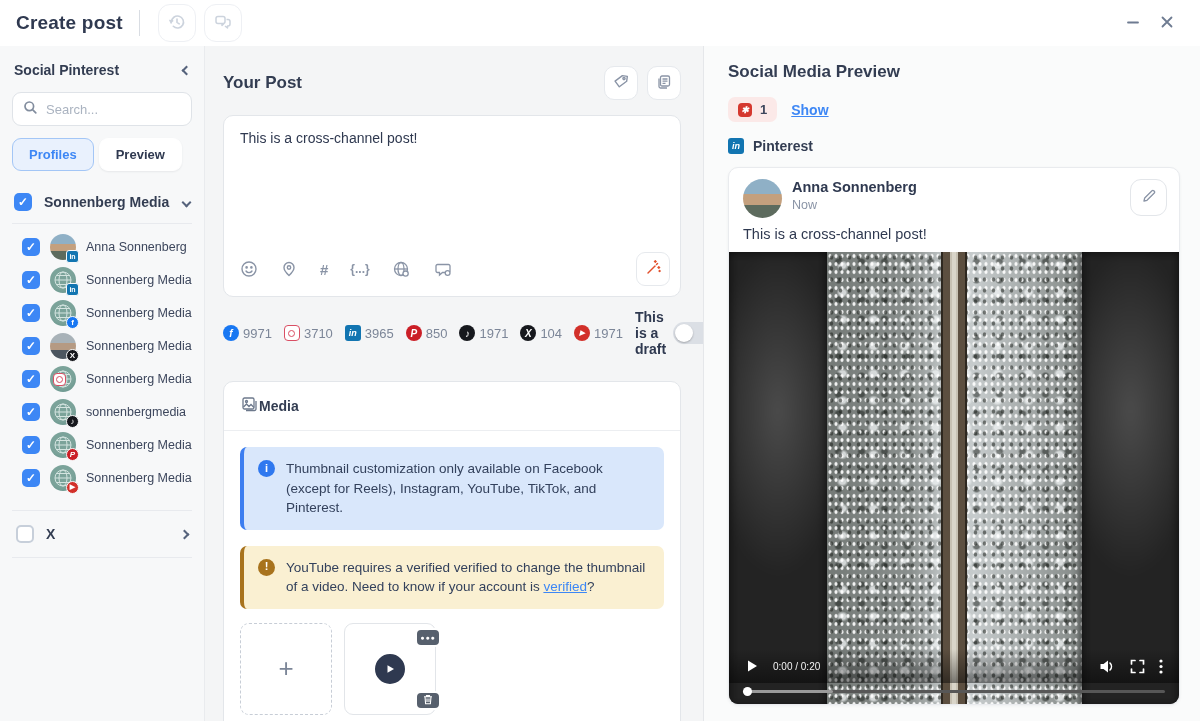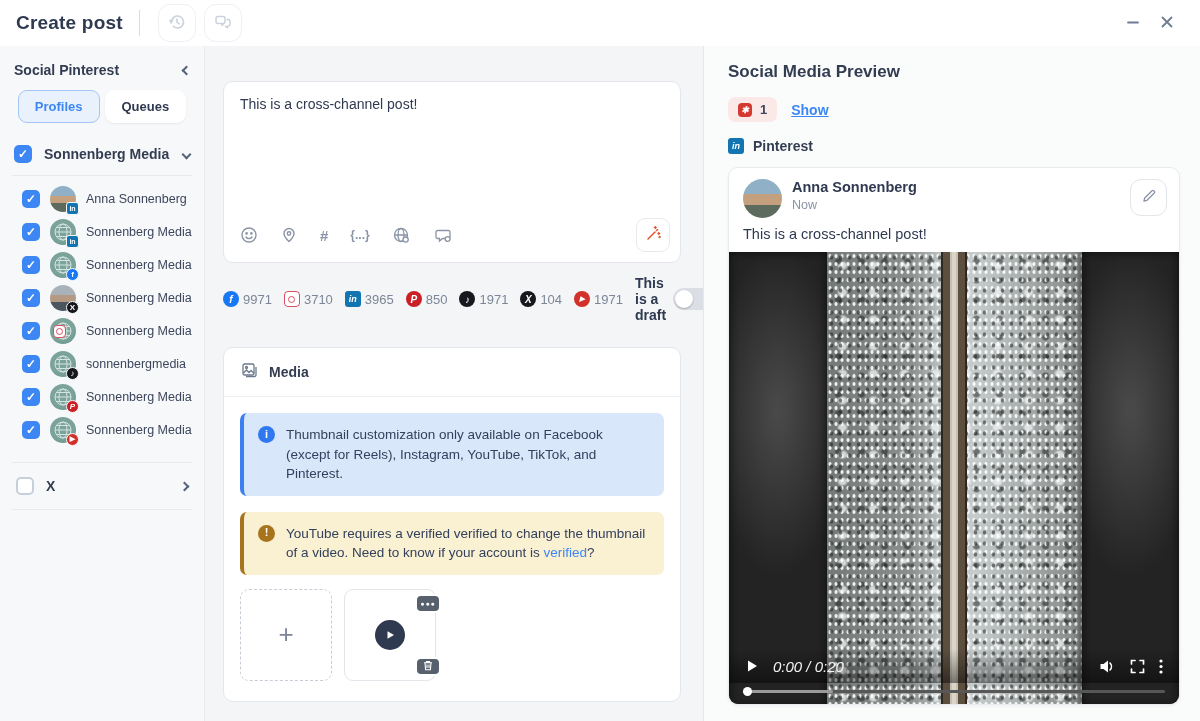--- a/index.html
+++ b/index.html
@@ -24,21 +24,21 @@
   
   .sidebar-head { display:flex; align-items:center; justify-content:space-between; padding:0 2px 0 2px; }
   .sidebar-head .t { font-size:14px; font-weight:800; }
   .chev { display:inline-block; width:7px; height:7px; border-right:2px solid #56637c; border-bottom:2px solid #56637c; }
   .chev.left { transform:rotate(135deg); }
   .chev.right { transform:rotate(-45deg); }
   .chev.down { transform:rotate(45deg); }
   .search-box { margin-top:14px; height:34px; background:#fff; border:1px solid #dfe3e8; border-radius:9px; display:flex; align-items:center; padding:0 10px; gap:8px; }
   .search-box input { border:none; outline:none; width:100%; font-size:13px; color:#333d52; background:transparent; }
   .search-box input::placeholder { color:#aab3c0; }
-  .tabs { margin-top:12px; display:flex; gap:5px;justify-content:center; }
+  .tabs { margin-top:12px; display:flex; gap:5px; }
   .tab { flex:0 0 auto; padding:8px 16px; font-size:13px; font-weight:800; border-radius:9px; cursor:pointer; }
   .tab.active { background:#e9f1fd; border:1px solid #a3c6f6; color:#3d87f5; }
   .tab.plain { background:#fff; border:1px solid #fff; color:#2f3950; box-shadow:0 1px 2px rgba(40,50,70,.08); }
   .cb { width:18px; height:18px; border-radius:5px; background:#3d87f5; color:#fff; font-size:12px; font-weight:700; display:inline-flex; align-items:center; justify-content:center; flex:0 0 18px; cursor:pointer; }
   .cb.off { background:#fff; border:2px solid #c7cfda; }
   .group-head { margin-top:18px; padding:4px 2px 12px 2px; display:flex; align-items:center; gap:12px; border-bottom:1px solid #e8eaee; }
   .group-head .g { flex:1; font-size:14px; font-weight:800; }
   .plist { padding-top:6px; }
   .prow { display:flex; align-items:center; gap:10px; padding:4px 0 4px 10px; height:33px; cursor:pointer; }
   .pname { font-size:12.5px; color:#3c465c; }
@@ -73,28 +73,28 @@
   .compose-text { padding:14px 16px; height:130px; font-size:14px; color:#2f3950; cursor:text; }
   .compose-toolbar { display:flex; align-items:center; padding:6px 10px 10px 16px; gap:22px; }
   .tb-ic { color:#8a94a6; display:flex; align-items:center; cursor:pointer; font-size:15px; font-weight:700; }
   .wand-btn { margin-left:auto; width:34px; height:34px; background:#fff; border:1px solid #e6e9ed; border-radius:9px; display:flex; align-items:center; justify-content:center; cursor:pointer; }
   .counts-row { margin-top:12px; display:flex; align-items:center; gap:7px; font-size:13px; color:#7c8698; }
   .count { display:flex; align-items:center; gap:4px; margin-right:5px; }
   .draft-label { margin-left:auto; color:#2f3950; font-size:14px; font-weight:700; }
   .toggle { width:40px; height:22px; border-radius:11px; background:#dbdfe5; position:relative; cursor:pointer; flex:0 0 40px; }
   .toggle .knob { position:absolute; left:2px; top:2px; width:18px; height:18px; border-radius:50%; background:#fff; box-shadow:0 1px 2px rgba(0,0,0,.25); }
   .media-card { margin-top:24px; background:#fff; border:1px solid #e3e6ea; border-radius:10px; }
-  .media-head { display:flex; align-items:center; gap:10px; padding:13px 16px; border-bottom:1px solid #eceef1; font-size:14px; font-weight:800; }
+  .media-head { display:flex; align-items:center; padding:13px 16px; border-bottom:1px solid #eceef1; font-size:14px; font-weight:800; }
   .alert { margin:16px 16px 0 16px; border-radius:7px; padding:12px 14px 12px 42px; position:relative; font-size:13.5px; line-height:1.45; color:#33415c; }
   .alert.info { background:#d9e7fb; border-left:4px solid #3d7ef0; }
   .alert.warn { background:#faf0d2; border-left:4px solid #a8731d; }
   .alert .al-ic { position:absolute; left:14px; top:13px; width:17px; height:17px; border-radius:50%; color:#fff; font-size:11px; font-weight:800; display:flex; align-items:center; justify-content:center; }
   .alert.info .al-ic { background:#2f78ef; }
   .alert.warn .al-ic { background:#a8731d; }
-  .alert a { color:#3d87f5; cursor:pointer; }
+  .alert a { color:#3d87f5; text-decoration:underline; cursor:pointer; }
   .thumbs { display:flex; gap:12px; padding:14px 16px 20px 16px; }
   .add-tile { width:92px; height:92px; border:1.5px dashed #c7cdd6; border-radius:9px; background:transparent; color:#7c8698; font-size:26px; font-weight:400; cursor:pointer; }
   .video-tile { width:92px; height:92px; border:1px solid #e2e5e9; border-radius:9px; background:#fff; position:relative; cursor:pointer; }
   .mini-forest { position:absolute; left:18px; right:18px; top:0; bottom:0; overflow:hidden; }
   .play-badge { position:absolute; left:50%; top:50%; transform:translate(-50%,-50%); width:34px; height:34px; border-radius:50%; background:#2f3950; border:2px solid #fff; display:flex; align-items:center; justify-content:center; }
   .tile-chip { position:absolute; right:-6px; width:26px; height:19px; background:rgba(73,82,97,.92); border:2px solid #fff; border-radius:6px; color:#fff; display:flex; align-items:center; justify-content:center; font-size:11px; letter-spacing:1px; cursor:pointer; padding:0; }
   .tile-chip.menu { top:4px; }
   .tile-chip.trash { bottom:4px; }
 
   
@@ -119,21 +119,21 @@
       radial-gradient(rgba(255,255,255,.9) 1px, transparent 2px),
       radial-gradient(rgba(22,27,23,.5) 2.5px, transparent 4.5px),
       radial-gradient(rgba(242,245,246,.75) 3px, transparent 6px),
       linear-gradient(90deg, rgba(48,54,48,.55) 0%, rgba(48,54,48,.4) 33%, rgba(48,54,48,.05) 45%, rgba(48,54,48,0) 58%, rgba(60,66,60,.25) 80%, rgba(48,54,48,.45) 100%);
     background-size:9px 11px, 6px 8px, 23px 19px, 31px 27px, 100% 100%; }
   .road { position:absolute; left:50%; top:0; bottom:0; width:26px; transform:translateX(-50%);
     background:linear-gradient(90deg,#2e2820 0 2px,#5c4f40 2px 9px,#c6c0b2 9px 11px,#d9d5c9 11px 15px,#c6c0b2 15px 17px,#5c4f40 17px 24px,#2e2820 24px 26px); }
   .mini-forest.forest { background-size:5px 6px, 4px 5px, 12px 10px, 16px 14px, 100% 100%; }
   .mini-forest .road { width:14px; background:linear-gradient(90deg,#2e2820 0 1px,#5c4f40 1px 5px,#d9d5c9 5px 9px,#5c4f40 9px 13px,#2e2820 13px 14px); }
   .controls { position:absolute; left:0; right:0; bottom:24px; height:34px; display:flex; align-items:center; padding:0 16px; gap:14px; color:#fff; background:linear-gradient(180deg, rgba(0,0,0,.0), rgba(0,0,0,.45)); }
-  .vtime { font-size:15px; color:#f2f2f2;font-style:italic; }
+  .vtime { font-size:10px; color:#f2f2f2; }
   .ctl { display:flex; align-items:center; cursor:pointer; }
   .ctl-spacer { flex:1; }
   .progress { position:absolute; left:14px; right:14px; bottom:14px; height:3px; background:#575757; border-radius:2px; cursor:pointer; }
   .progress .buf { position:absolute; left:0; top:0; bottom:0; width:90px; background:#9a9a9a; border-radius:2px; }
   .progress .knob { position:absolute; left:0; top:-3px; width:9px; height:9px; border-radius:50%; background:#fff; }
 </style>
 </head>
 <body>
 
 <div class="window">
@@ -172,23 +172,30 @@
     </button>
   </header>
 
   <div class="body">
 
     <aside class="sidebar">
       <div class="sidebar-head">
         <span class="t">Social Pinterest</span>
         <span class="chev left"></span>
       </div>
+      <div class="search-box">
+        <span><svg width="15" height="15" viewBox="0 0 15 15" fill="none" stroke="#828d9e" stroke-width="1.7" stroke-linecap="round">
+              <circle cx="6.3" cy="6.3" r="4.3"></circle>
+              <path d="m9.8 9.8 3 3"></path>
+            </svg></span>
+        <input placeholder="Search..." style="">
+      </div>
       <div class="tabs">
         <button class="tab active">Profiles</button>
-        <button class="tab plain">Queues</button>
+        <button class="tab plain">Preview</button>
       </div>
 
       <div class="group-head">
         <span class="cb">✓</span>
         <span class="g">Sonnenberg Media</span>
         <span class="chev down"></span>
       </div>
 
       <div class="plist">
 
@@ -288,20 +295,36 @@
       </div>
 
       <div class="xrow">
         <span class="cb off"></span>
         <span class="g">X</span>
         <span class="chev right"></span>
       </div>
     </aside>
 
     <main class="mid">
+      <div class="mid-head">
+        <h2>Your Post</h2>
+        <button class="icon-btn">
+          <span><svg width="18" height="18" viewBox="0 0 18 18" fill="none" stroke="#8a94a6" stroke-width="1.4" stroke-linejoin="round">
+                <path d="m3 9 6.5-6.5 5 0 0 5L8 14z" transform="rotate(8 9 9)"></path>
+                <circle cx="12" cy="5.6" r="1.1"></circle>
+              </svg></span>
+        </button>
+        <button class="icon-btn">
+          <span><svg width="18" height="18" viewBox="0 0 18 18" fill="none" stroke="#8a94a6" stroke-width="1.3">
+                <rect x="5.5" y="3" width="9" height="10" rx="1.5"></rect>
+                <path d="M4 5.5v8A1.5 1.5 0 0 0 5.5 15H12"></path>
+                <path d="M7.5 6h5M7.5 8.2h5M7.5 10.4h3"></path>
+              </svg></span>
+        </button>
+      </div>
 
       <div class="compose-card">
         <div class="compose-text">This is a cross-channel post!</div>
         <div class="compose-toolbar">
           <span class="tb-ic">
               <svg width="18" height="18" viewBox="0 0 18 18" fill="none" stroke="#8a94a6" stroke-width="1.4" stroke-linecap="round">
                 <circle cx="9" cy="9" r="7"></circle>
                 <circle cx="6.6" cy="7.4" r="0.6" fill="#8a94a6"></circle>
                 <circle cx="11.4" cy="7.4" r="0.6" fill="#8a94a6"></circle>
                 <path d="M6 11a3.6 3.6 0 0 0 6 0"></path>

